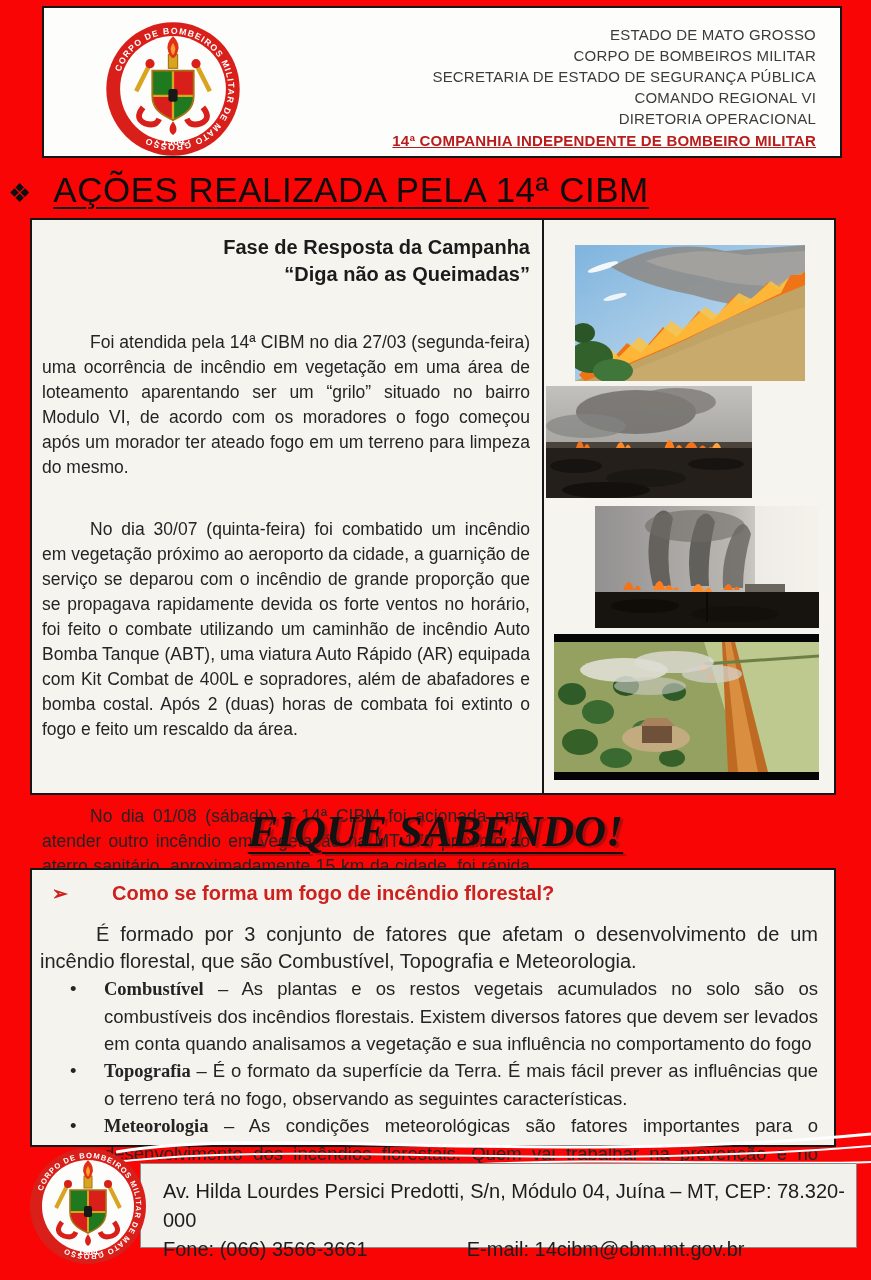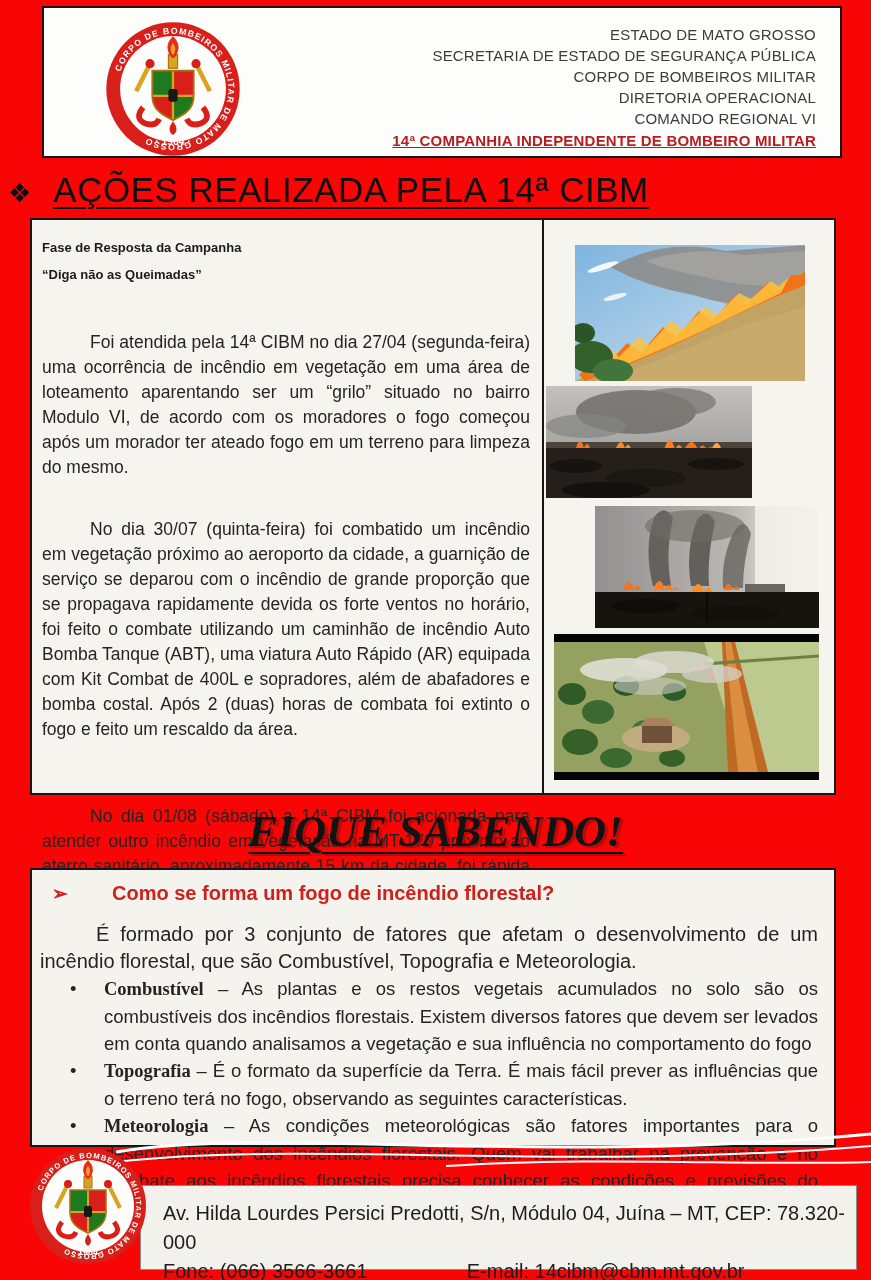--- a/index.html
+++ b/index.html
@@ -41,21 +41,21 @@
   #main-box{
     left:30px;top:218px;width:806px;height:577px;
     background:#f6f4ef;border:2px solid #161616;box-sizing:border-box;
   }
   #text-col{
     position:absolute;left:0;top:0;width:512px;height:100%;
     border-right:2px solid #161616;box-sizing:border-box;
     padding:12px 12px 0 10px;
   }
   #campaign-heading{
-    text-align:left;font-size:13px;font-weight:bold;color:#1b1b1b;line-height:27px;
+    text-align:right;font-size:20px;font-weight:bold;color:#1b1b1b;line-height:27px;
     margin:2px 0 0 0;
   }
   .para{
     font-size:17.5px;line-height:25px;color:#242424;
     text-align:justify;text-indent:48px;margin:0;
   }
   #para-1{margin-top:42px;}
   #para-2{margin-top:37px;}
   #para-3{margin-top:62px;}
 
@@ -93,21 +93,21 @@
     text-align:justify;margin:0;
   }
   .info-bullet .dot{position:absolute;left:30px;top:0;}
   .info-bullet b{font-weight:bold;font-family:Liberation Serif, serif;}
 
   
   #swoosh{left:116px;top:1122px;width:755px;height:52px;}
   #footer-box{
     left:140px;top:1163px;width:717px;height:85px;
     background:#f3f1ec;border:1px solid #8a8a8a;box-sizing:border-box;
-    padding:13px 0 0 22px;font-size:20px;color:#1d1d1d;line-height:29px;margin-top:22px;
+    padding:13px 0 0 22px;font-size:20px;color:#1d1d1d;line-height:29px;
   }
   #footer-emblem{left:28px;top:1146px;width:120px;height:120px;}
 </style>
 </head>
 <body>
 
 <div class="abs" id="header-box">
   <svg class="abs" id="header-emblem" viewBox="0 0 120 120">
     <circle cx="60" cy="60" r="58" fill="#d81f1a"></circle>
     <circle cx="60" cy="60" r="46" fill="#fdfdfc"></circle>
@@ -145,40 +145,40 @@
     </g>
     <path d="M42,44 h36 v22 c0,12 -9,17 -18,21 c-9,-4 -18,-9 -18,-21 Z" fill="none" stroke="#a87413" stroke-width="1.6"></path>
     <rect x="56" y="60" width="8" height="11" rx="2" fill="#181818"></rect>
 
     <path d="M34,76 q-8,10 2,14 q9,3 12,-4" fill="none" stroke="#d81f1a" stroke-width="5"></path>
     <path d="M86,76 q8,10 -2,14 q-9,3 -12,-4" fill="none" stroke="#d81f1a" stroke-width="5"></path>
     <path d="M60,88 q-6,8 0,12 q6,-4 0,-12" fill="#d81f1a"></path>
   </svg>
   <div class="abs" id="org-block">
     <div>ESTADO DE MATO GROSSO</div>
+    <div>CORPO DE BOMBEIROS MILITAR</div>
     <div>SECRETARIA DE ESTADO DE SEGURANÇA PÚBLICA</div>
-    <div>CORPO DE BOMBEIROS MILITAR</div>
+    <div>COMANDO REGIONAL VI</div>
     <div>DIRETORIA OPERACIONAL</div>
-    <div>COMANDO REGIONAL VI</div>
     <div class="unit">14ª COMPANHIA INDEPENDENTE DE BOMBEIRO MILITAR</div>
   </div>
 </div>
 
 <div class="abs" id="title-row">
   <span id="title-bullet">❖</span>
   <span id="title-text">AÇÕES REALIZADA PELA 14ª CIBM</span>
 </div>
 
 <div class="abs" id="main-box">
   <div id="text-col">
     <div id="campaign-heading">
       <div>Fase de Resposta da Campanha</div>
       <div>“Diga não as Queimadas”</div>
     </div>
-    <p class="para" id="para-1">Foi atendida pela 14ª CIBM no dia 27/04 (segunda-feira) uma ocorrência de incêndio em vegetação em uma área de loteamento aparentando ser um “grilo” situado no bairro Modulo VI, de acordo com os moradores o fogo começou após um morador ter ateado fogo em um terreno para limpeza do mesmo.</p>
+    <p class="para" id="para-1">Foi atendida pela 14ª CIBM no dia 27/03 (segunda-feira) uma ocorrência de incêndio em vegetação em uma área de loteamento aparentando ser um “grilo” situado no bairro Modulo VI, de acordo com os moradores o fogo começou após um morador ter ateado fogo em um terreno para limpeza do mesmo.</p>
     <p class="para" id="para-2">No dia 30/07 (quinta-feira) foi combatido um incêndio em vegetação próximo ao aeroporto da cidade, a guarnição de serviço se deparou com o incêndio de grande proporção que se propagava rapidamente devida os forte ventos no horário, foi feito o combate utilizando um caminhão de incêndio Auto Bomba Tanque (ABT), uma viatura Auto Rápido (AR) equipada com Kit Combat de 400L e sopradores, além de abafadores e bomba costal. Após 2 (duas) horas de combata foi extinto o fogo e feito um rescaldo da área.</p>
     <p class="para" id="para-3">No dia 01/08 (sábado) a 14ª CIBM foi acionada para atender outro incêndio em vegetação na MT-170 próximo ao aterro sanitário, aproximadamente 15 km da cidade, foi rápida a atuação da guarnição, pois o fogo oferecia perigo para residências próximas do incêndio. Foi efetuado o combate direto e extinguido o fogo após 2 (duas) horas de combate.</p>
   </div>
 
   <svg class="photo" id="photo-1" viewBox="0 0 230 136" preserveAspectRatio="none">
     <defs>
       <linearGradient id="sky1" x1="0" y1="0" x2="1" y2="1">
         <stop offset="0" stop-color="#7fb4de"></stop>
           <stop offset="1" stop-color="#cfe2f0"></stop>
       </linearGradient>

